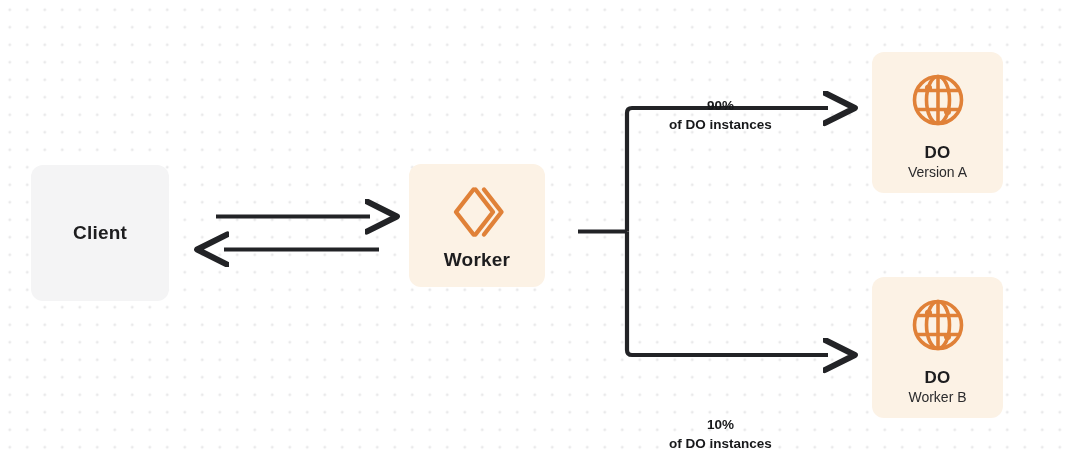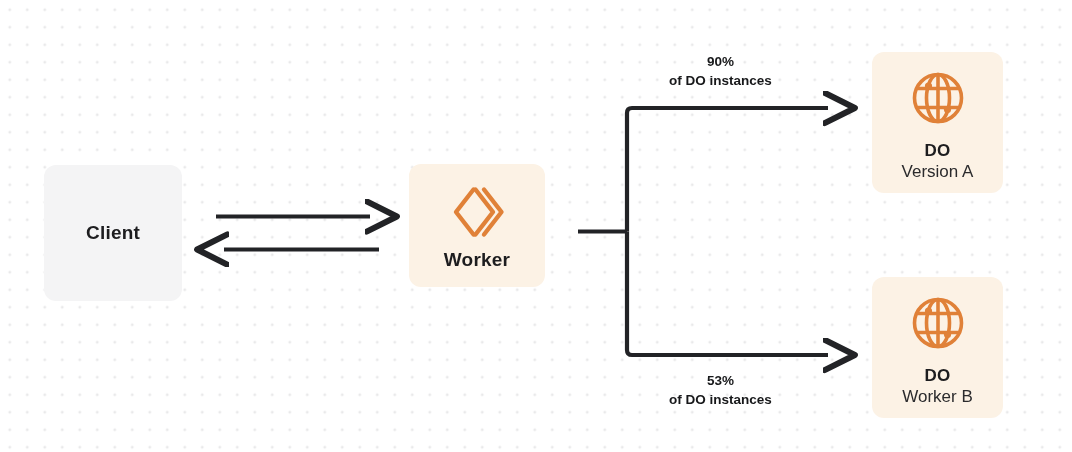--- a/index.html
+++ b/index.html
@@ -24,21 +24,21 @@
     border-radius: 12px;
     display: flex;
     flex-direction: column;
     align-items: center;
     justify-content: center;
     box-sizing: border-box;
   }
 
   
   .node-client {
-    left: 44px;
+    left: 31px;
     top: 165px;
     width: 138px;
     height: 136px;
     background: #f4f4f5;
   }
   .node-client .node-title {
     font-size: 19px;
     font-weight: bold;
     color: #1d1d1f;
     letter-spacing: .2px;
@@ -84,35 +84,36 @@
     margin-bottom: 10px;
   }
   .node-do .node-title {
     font-size: 17px;
     font-weight: bold;
     color: #1d1d1f;
     line-height: 1.25;
     letter-spacing: .2px;
   }
   .node-do .node-sub {
-    font-size: 17px;
+    font-size: 14px;
     font-weight: normal;
     color: #2b2b2d;
     line-height: 1.3;
   }
 
   
   .edge-label {
     position: absolute;
     text-align: center;
     font-size: 13.5px;
     font-weight: bold;
     color: #17181a;
     line-height: 1.42;
     white-space: nowrap;
+    margin-top: 44px;
   }
   .edge-label-top {
     left: 655px;
     top: 52px;
     width: 131px;
   }
   .edge-label-bottom {
     left: 655px;
     top: 371px;
     width: 131px;
@@ -208,17 +209,17 @@
     <span class="node-title">DO</span>
     <span class="node-sub">Worker B</span>
   </div>
 
   <div class="edge-label edge-label-top">
     <div>90%</div>
     <div>of DO instances</div>
   </div>
 
   <div class="edge-label edge-label-bottom">
-    <div>53%</div>
+    <div>10%</div>
     <div>of DO instances</div>
   </div>
 
 </div>
 
 </body></html>

